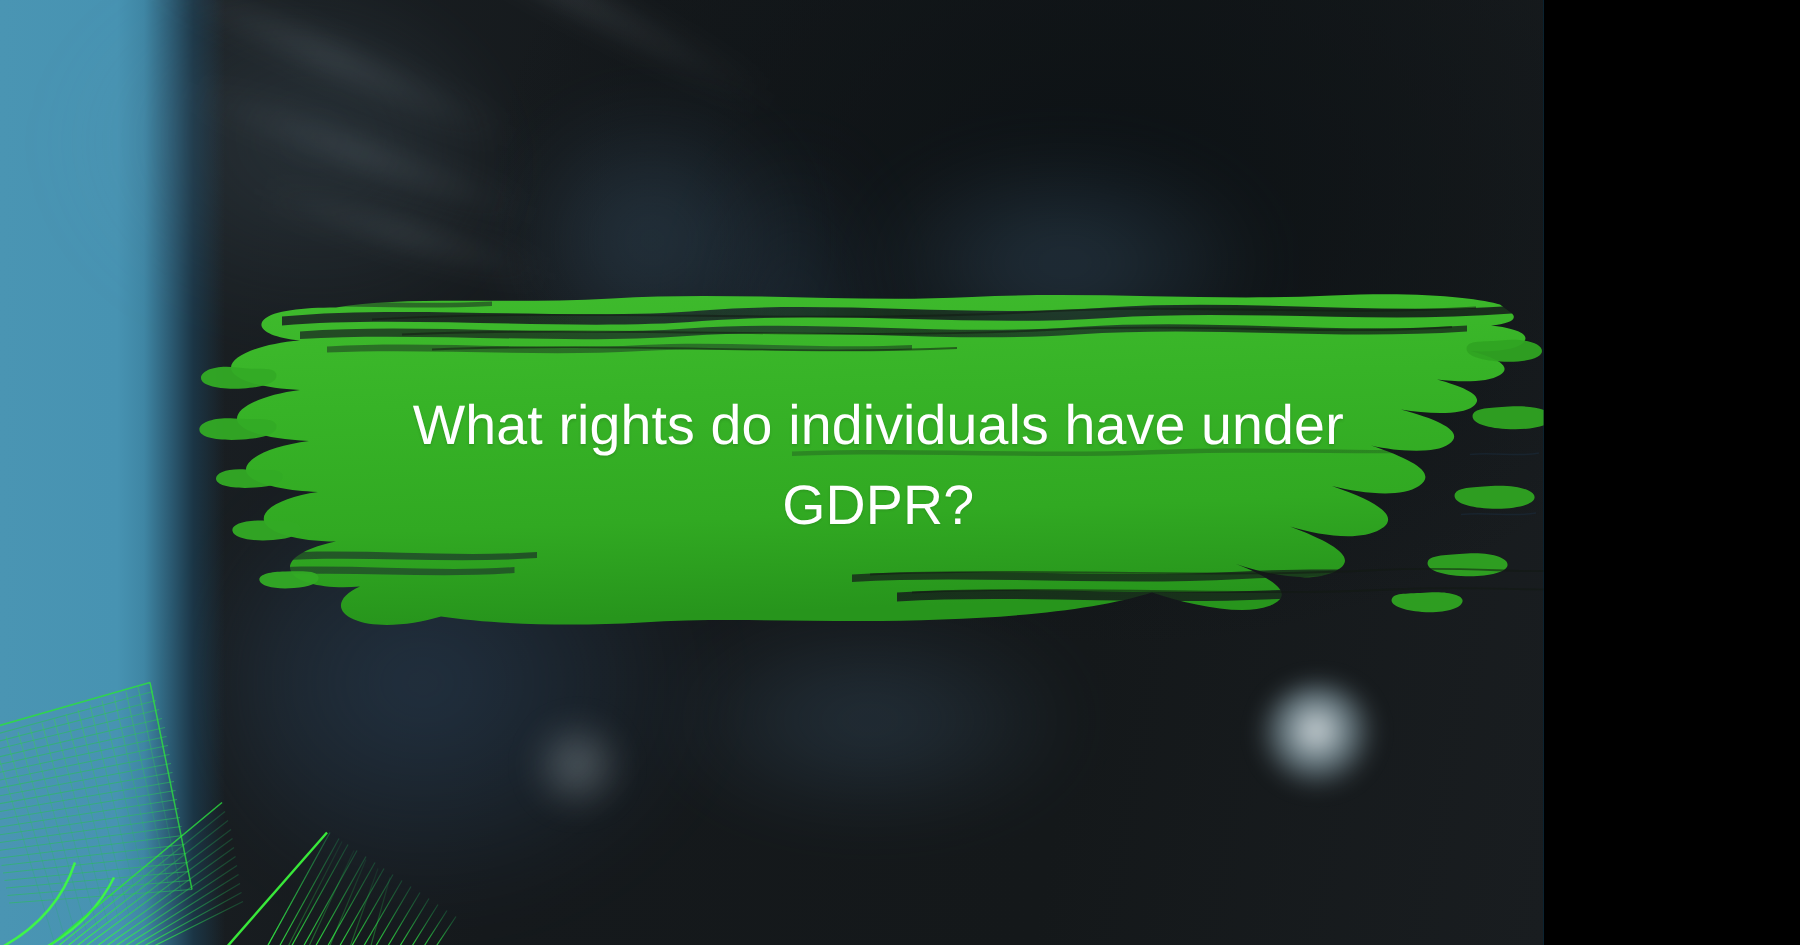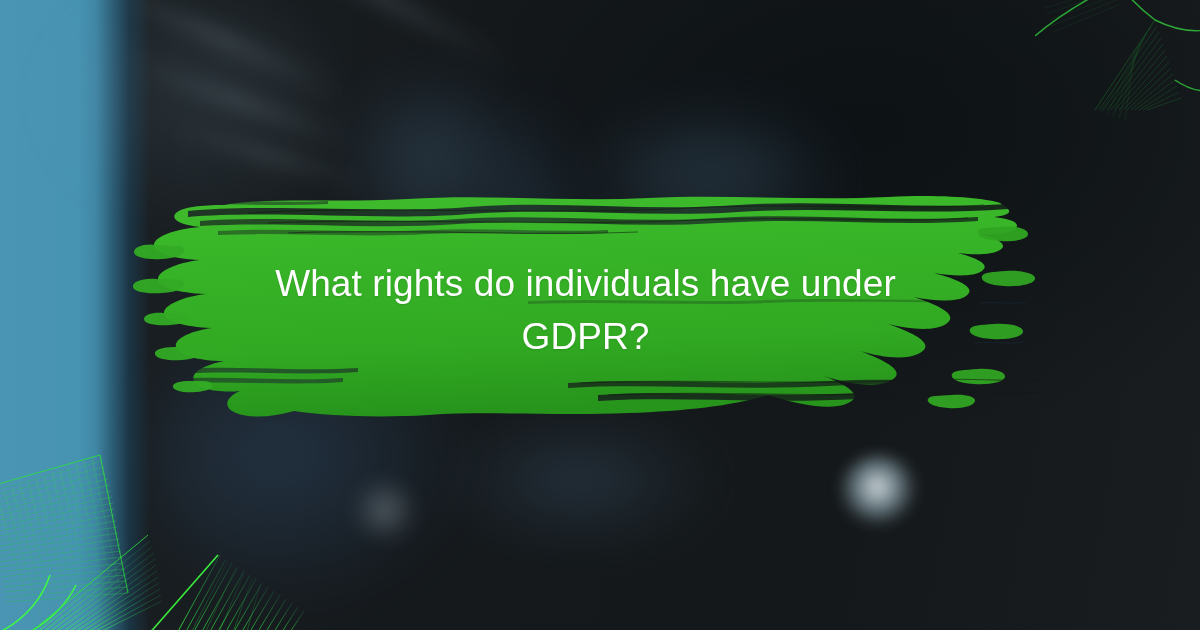--- a/index.html
+++ b/index.html
@@ -5,21 +5,21 @@
 <style>
   * { margin:0; padding:0; box-sizing:border-box; }
   html, body {
     width:1200px; height:630px;
     overflow:hidden;
     font-family:"Liberation Sans", sans-serif;
     background:#000;
   }
   .stage {
     position:relative;
-    width:1200px; height:630px;
+    width:1029px; height:630px;
     overflow:hidden;
     background:#0c4a6e;
   }
 
   
   .bg-base {
     position:absolute; inset:0;
     background:
       radial-gradient(58% 70% at 72% 20%, #0d1215 0%, rgba(13,18,21,0) 70%),
       linear-gradient(100deg, #1c2226 0%, #15191c 38%, #14181a 70%, #191d20 100%);

